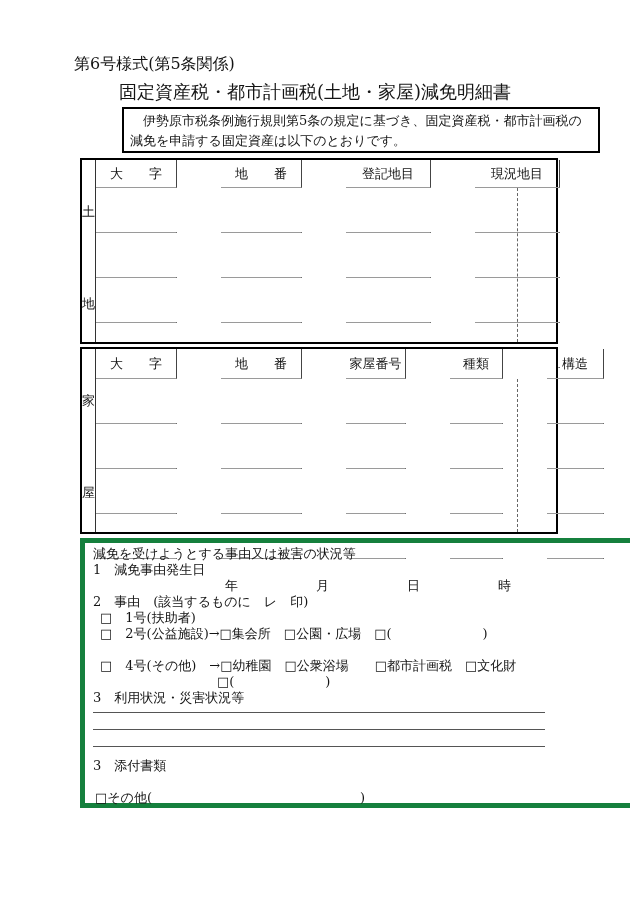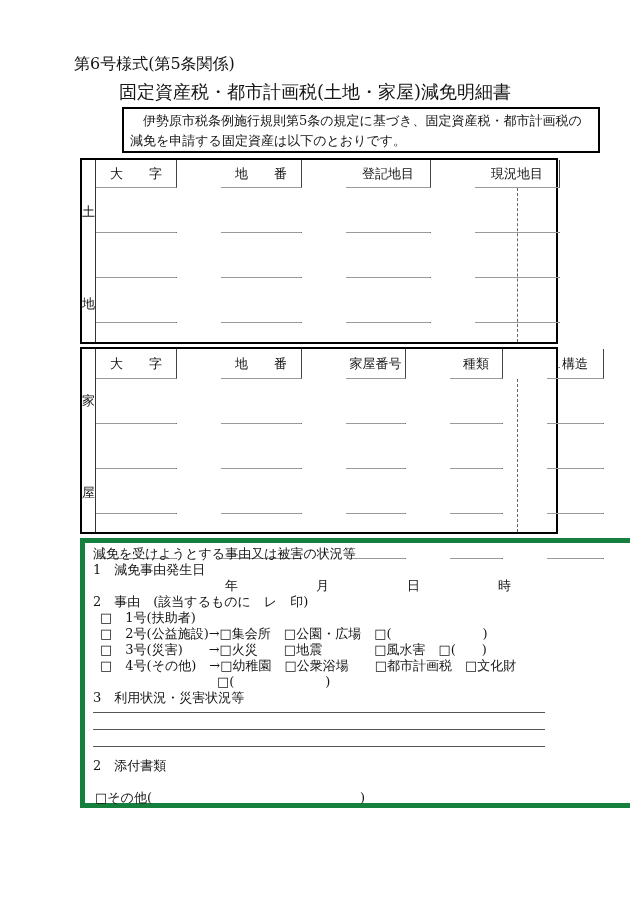--- a/index.html
+++ b/index.html
@@ -159,22 +159,21 @@
   <div class="dashed-line"></div>
 </div>
 
 <div class="reason-box">
   <div class="bline t-heading">減免を受けようとする事由又は被害の状況等</div>
   <div class="bline t-item1">1　減免事由発生日</div>
   <div class="bline t-date">年　　　　　　月　　　　　　日　　　　　　時</div>
   <div class="bline t-item2">2　事由　(該当するものに　レ　印)</div>
   <div class="bline t-opt1">□　1号(扶助者)</div>
   <div class="bline t-opt2">□　2号(公益施設)→□集会所　□公園・広場　□(　　　　　　　)</div>
-  <div class="bline t-opt3">□　3号(災害)　　→□火災　　□地震　　　　□風水害　□(　　)</div>
   <div class="bline t-opt4">□　4号(その他)　→□幼稚園　□公衆浴場　　□都市計画税　□文化財</div>
   <div class="bline t-opt5">　　　　　　　　　□(　　　　　　　)</div>
   <div class="bline t-item3">3　利用状況・災害状況等</div>
   <div class="wline wline1"></div>
   <div class="wline wline2"></div>
   <div class="wline wline3"></div>
-  <div class="bline t-item4">2　添付書類</div>
+  <div class="bline t-item4">3　添付書類</div>
   <div class="bline t-att2">□その他(　　　　　　　　　　　　　　　　)</div>
 </div>
 
 </body></html>

